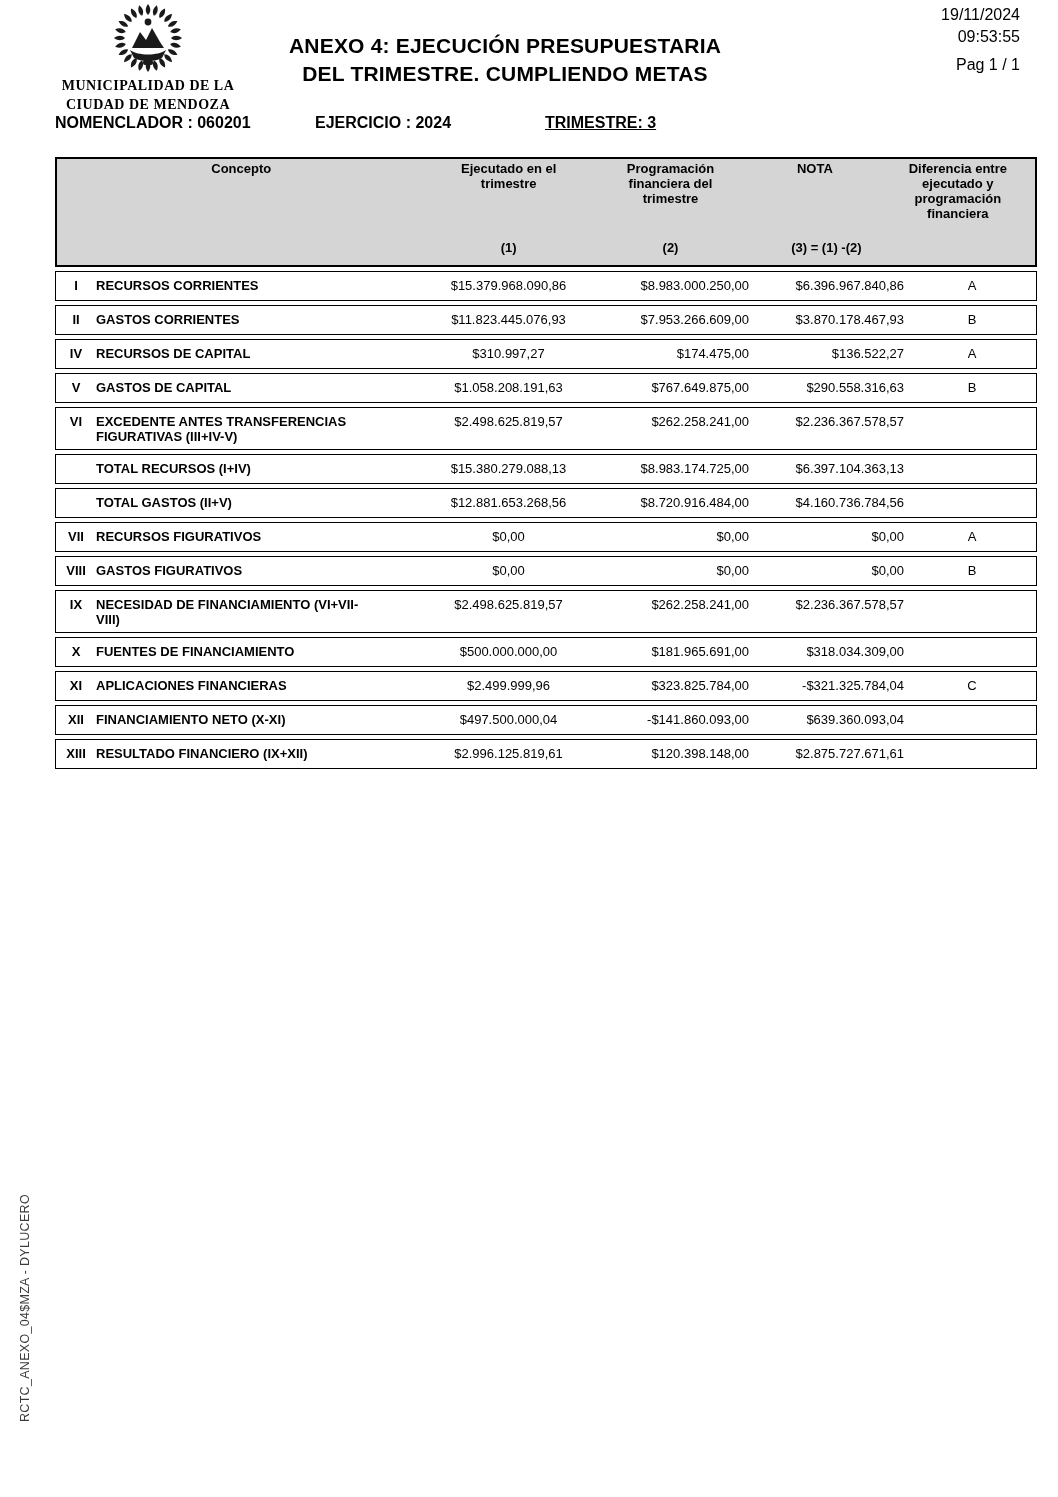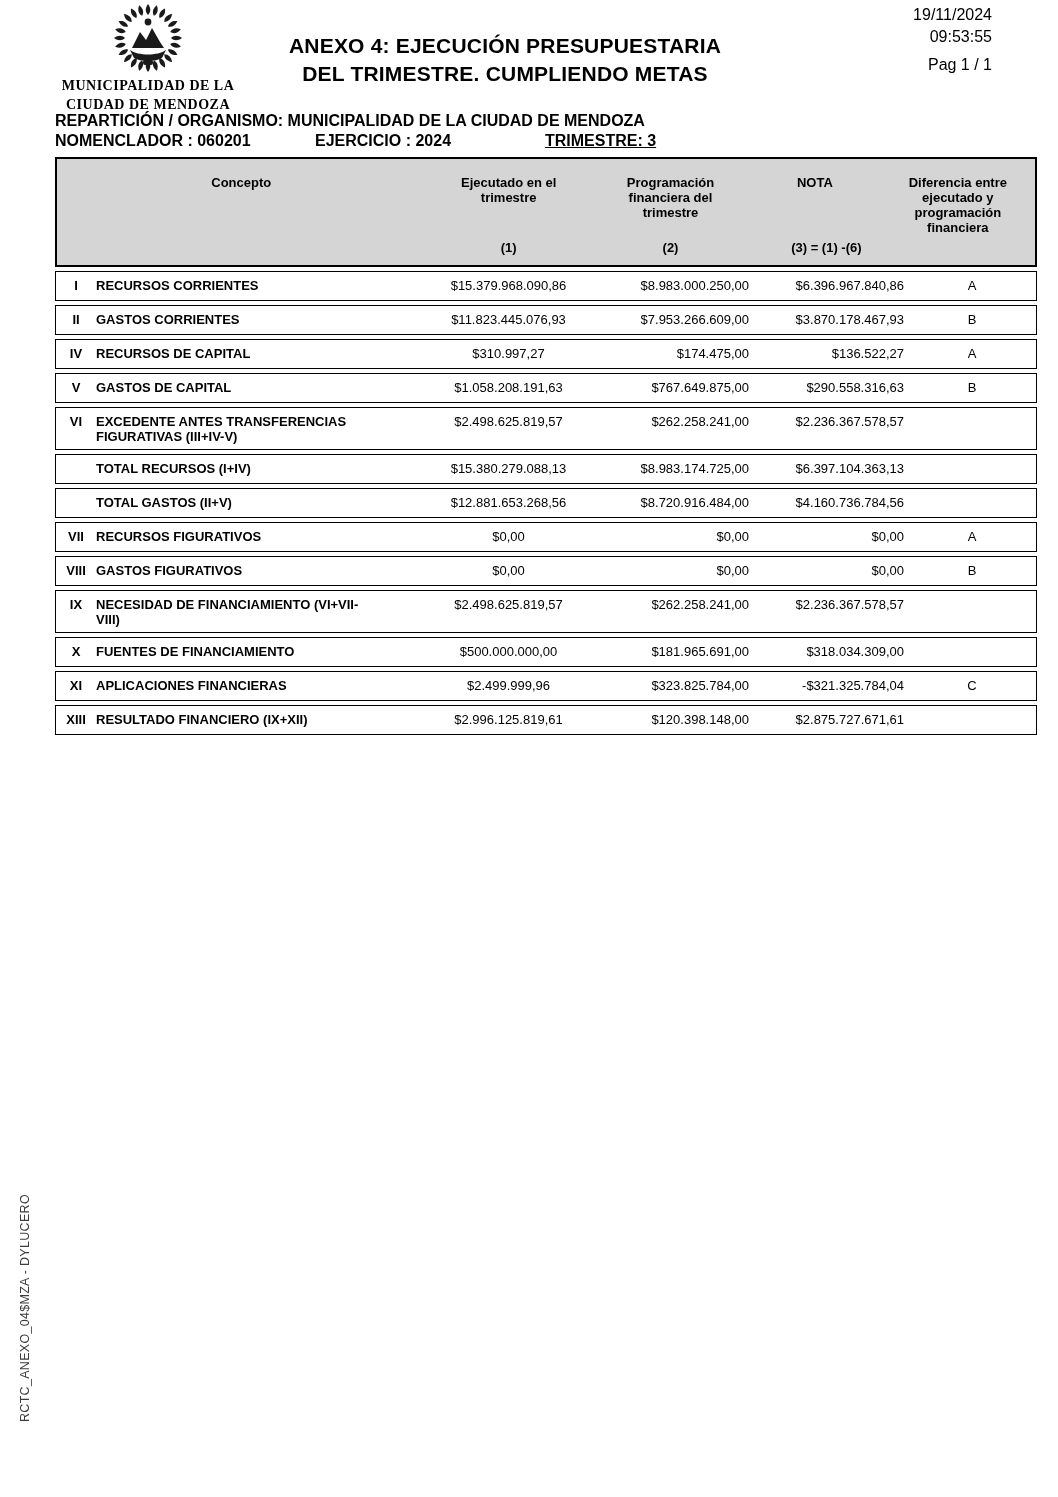--- a/index.html
+++ b/index.html
@@ -10,35 +10,35 @@
   }
   
   .logo-wrap { position:absolute; left:40px; top:2px; width:216px; text-align:center; }
   .logo-crest { display:block; margin:0 auto; }
   .logo-text {
     font-family:"Liberation Serif","DejaVu Serif",serif;
     font-weight:bold; font-size:14px; line-height:19px; letter-spacing:0.5px;
   }
   .title-block { position:absolute; left:285px; top:32px; width:440px; text-align:center; }
   .title-line { font-weight:bold; font-size:21px; line-height:28px; letter-spacing:0.2px; }
-  .datetime-block { position:absolute; right:66px; top:4px; text-align:right; font-size:16px; line-height:22px; }
+  .datetime-block { position:absolute; right:38px; top:4px; text-align:right; font-size:16px; line-height:22px; }
   .page-num { margin-top:6px; }
   
   .report-info { position:absolute; left:55px; top:112px; width:982px; font-weight:bold; font-size:16px; }
   .report-line2 { position:relative; height:20px; margin-top:2px;text-align:right; }
   .ri-nomenclador { position:absolute; left:0; }
   .ri-ejercicio  { position:absolute; left:260px; }
   .ri-trimestre  { position:absolute; left:490px;text-decoration:underline; }
   
   .budget-table { position:absolute; left:55px; top:157px; width:982px; font-size:13px; }
   .thead {
     position:relative; box-sizing:border-box; height:110px;
     background:var(--header-bg,#d5d5d5); border:2px solid var(--border,#000);
   }
-  .thead-row { display:flex; padding-top:16px; }
+  .thead-row { display:flex; padding-top:2px; }
   .thead-sub { position:absolute; left:0; top:81px; width:100%; display:flex; }
   .th { font-weight:bold; text-align:center; line-height:15px; }
   .th-concept { width:370px; }
   .th-v1 { width:167px; }
   .th-v2 { width:158px; }
   .th-v3 { width:155px; }
   .th-nota { width:132px; }
   .trow {
     display:flex; box-sizing:border-box; border:1.5px solid var(--border,#000);
     margin-top:4px; padding:6px 0 5px 0; min-height:30px; align-items:flex-start;
@@ -109,21 +109,20 @@
     <div class="title-line">DEL TRIMESTRE. CUMPLIENDO METAS</div>
   </div>
 
   <div class="datetime-block">
     <div>19/11/2024</div>
     <div>09:53:55</div>
     <div class="page-num">Pag 1 / 1</div>
   </div>
 
   <div class="report-info">
-    <div>REPARTICIÓN / ORGANISMO: MUNICIPALIDAD DE LA CIUDAD DE MENDOZA</div>
     <div class="report-line2">
       <span class="ri-nomenclador">NOMENCLADOR : 060201</span>
       <span class="ri-ejercicio">EJERCICIO : 2024</span>
       <span class="ri-trimestre">TRIMESTRE: 3</span>
     </div>
   </div>
 
   <div class="budget-table">
     <div class="thead">
       <div class="thead-row">
@@ -136,21 +135,21 @@
         <div class="th th-nota">NOTA</div>
         <div class="th th-v3" style="white-space:pre-line">Diferencia entre
 ejecutado y
 programación
 financiera</div>
       </div>
       <div class="thead-sub">
         <div class="th th-concept"></div>
         <div class="th th-v1">(1)</div>
         <div class="th th-v2">(2)</div>
-        <div class="th th-v3">(3) =  (1) -(6)</div>
+        <div class="th th-v3">(3) =  (1) -(2)</div>
         <div class="th th-nota"></div>
       </div>
     </div>
     <div id="table-body">
         <div class="trow">
           <div class="c c-num">I</div>
           <div class="c c-concept">RECURSOS CORRIENTES</div>
           <div class="c c-v1">$15.379.968.090,86</div>
           <div class="c c-v2">$8.983.000.250,00</div>
           <div class="c c-v3">$6.396.967.840,86</div>
@@ -240,20 +239,28 @@
         </div>
         <div class="trow">
           <div class="c c-num">XI</div>
           <div class="c c-concept">APLICACIONES FINANCIERAS</div>
           <div class="c c-v1">$2.499.999,96</div>
           <div class="c c-v2">$323.825.784,00</div>
           <div class="c c-v3">-$321.325.784,04</div>
           <div class="c c-nota">C</div>
         </div>
         <div class="trow">
+          <div class="c c-num">XII</div>
+          <div class="c c-concept">FINANCIAMIENTO NETO (X-XI)</div>
+          <div class="c c-v1">$497.500.000,04</div>
+          <div class="c c-v2">-$141.860.093,00</div>
+          <div class="c c-v3">$639.360.093,04</div>
+          <div class="c c-nota"></div>
+        </div>
+        <div class="trow">
           <div class="c c-num">XIII</div>
           <div class="c c-concept">RESULTADO FINANCIERO (IX+XII)</div>
           <div class="c c-v1">$2.996.125.819,61</div>
           <div class="c c-v2">$120.398.148,00</div>
           <div class="c c-v3">$2.875.727.671,61</div>
           <div class="c c-nota"></div>
         </div>
       </div>
   </div>
 

